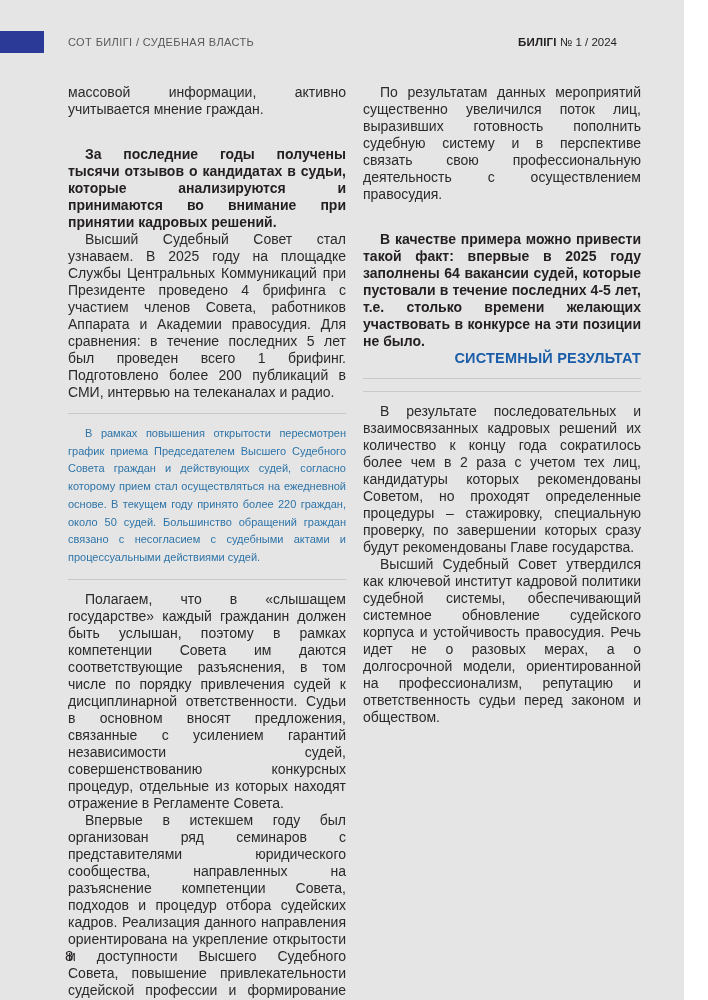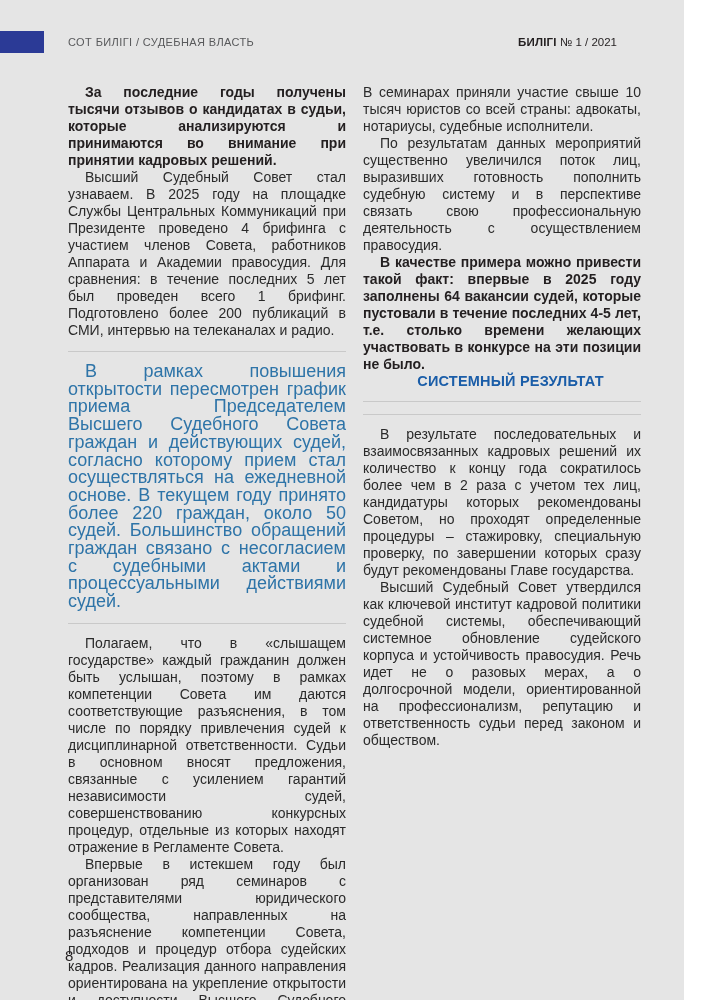--- a/index.html
+++ b/index.html
@@ -57,40 +57,40 @@
   .col {
     width: 278px;
     text-align: justify;
     font-size: 14px;
     line-height: 17px;
     hyphens: auto;
     -webkit-hyphens: auto;
   }
   .col p { margin: 0; }
   .col p.indent { text-indent: 17px; }
-  .col p.bold { font-weight: bold; color: #231f20; }
+  .col p.bold { font-weight: bold; color: #231f20; margin-top: 28px; }
   .divider {
     border: none;
     border-top: 1px solid #c9c9c9;
     margin: 12px 0 11px 0;
   }
   .pull-quote {
     color: #2e74a8;
-    font-size: 18px;
+    font-size: 11px;
     line-height: 17.7px;
     text-indent: 17px;
     margin: 3px 0 2px 0;
   }
   .section-heading {
     color: #1a5da8;
     font-weight: bold;
     font-size: 14.5px;
     line-height: 16px;
     text-indent: 17px;
-    text-align: center;
+    text-align: right;
     letter-spacing: 0.2px;
     margin: 14px 0 5px 0;
   }
   .after-quote { margin-top: 7px; }
   
   .page-number {
     position: absolute;
     left: 65px;
     top: 947px;
     font-size: 15px;
@@ -99,37 +99,37 @@
 </style>
 </head>
 <body>
 
 <div class="page">
 
   <div class="accent-bar"></div>
   <div class="section-label">СОТ БИЛІГІ / СУДЕБНАЯ ВЛАСТЬ</div>
   <div class="journal">
     <span class="jname">БИЛІГІ</span>
-    <span>№ 1 / 2021</span>
+    <span>№ 1 / 2024</span>
   </div>
 
   <div class="main">
 
     <div class="col">
+      <p>массовой информации, активно учитывается мнение граждан.</p>
       <p class="indent bold">За последние годы получены тысячи отзывов о кандидатах в судьи, которые анализируются и принимаются во внимание при принятии кадровых решений.</p>
       <p class="indent">Высший Судебный Совет стал узнаваем. В 2025 году на площадке Службы Центральных Коммуникаций при Президенте проведено 4 брифинга с участием членов Совета, работников Аппарата и Академии правосудия. Для сравнения: в течение последних 5 лет был проведен всего 1 брифинг. Подготовлено более 200 публикаций в СМИ, интервью на телеканалах и радио.</p>
       <hr class="divider">
       <p class="pull-quote">В рамках повышения открытости пересмотрен график приема Председателем Высшего Судебного Совета граждан и действующих судей, согласно которому прием стал осуществляться на ежедневной основе. В текущем году принято более 220 граждан, около 50 судей. Большинство обращений граждан связано с несогласием с судебными актами и процессуальными действиями судей.</p>
       <hr class="divider">
       <p class="indent after-quote">Полагаем, что в «слышащем государстве» каждый гражданин должен быть услышан, поэтому в рамках компетенции Совета им даются соответствующие разъяснения, в том числе по порядку привлечения судей к дисциплинарной ответственности. Судьи в основном вносят предложения, связанные с усилением гарантий независимости судей, совершенствованию конкурсных процедур, отдельные из которых находят отражение в Регламенте Совета.</p>
       <p class="indent">Впервые в истекшем году был организован ряд семинаров с представителями юридического сообщества, направленных на разъяснение компетенции Совета, подходов и процедур отбора судейских кадров. Реализация данного направления ориентирована на укрепление открытости и доступности Высшего Судебного Совета, повышение привлекательности судейской профессии и формирование устойчивого доверия к процедурам отбора судейского корпуса.</p>
     </div>
 
     <div class="col">
-      <p>В семинарах приняли участие свыше 10 тысяч юристов со всей страны: адвокаты, нотариусы, судебные исполнители.</p>
       <p class="indent">По результатам данных мероприятий существенно увеличился поток лиц, выразивших готовность пополнить судебную систему и в перспективе связать свою профессиональную деятельность с осуществлением правосудия.</p>
       <p class="indent bold">В качестве примера можно привести такой факт: впервые в 2025 году заполнены 64 вакансии судей, которые пустовали в течение последних 4-5 лет, т.е. столько времени желающих участвовать в конкурсе на эти позиции не было.</p>
       <p class="section-heading">СИСТЕМНЫЙ РЕЗУЛЬТАТ</p>
       <hr class="divider">
       <hr class="divider">
       <p class="indent after-quote">В результате последовательных и взаимосвязанных кадровых решений их количество к концу года сократилось более чем в 2 раза с учетом тех лиц, кандидатуры которых рекомендованы Советом, но проходят определенные процедуры – стажировку, специальную проверку, по завершении которых сразу будут рекомендованы Главе государства.</p>
       <p class="indent">Высший Судебный Совет утвердился как ключевой институт кадровой политики судебной системы, обеспечивающий системное обновление судейского корпуса и устойчивость правосудия. Речь идет не о разовых мерах, а о долгосрочной модели, ориентированной на профессионализм, репутацию и ответственность судьи перед законом и обществом.</p>
     </div>
 
   </div>

